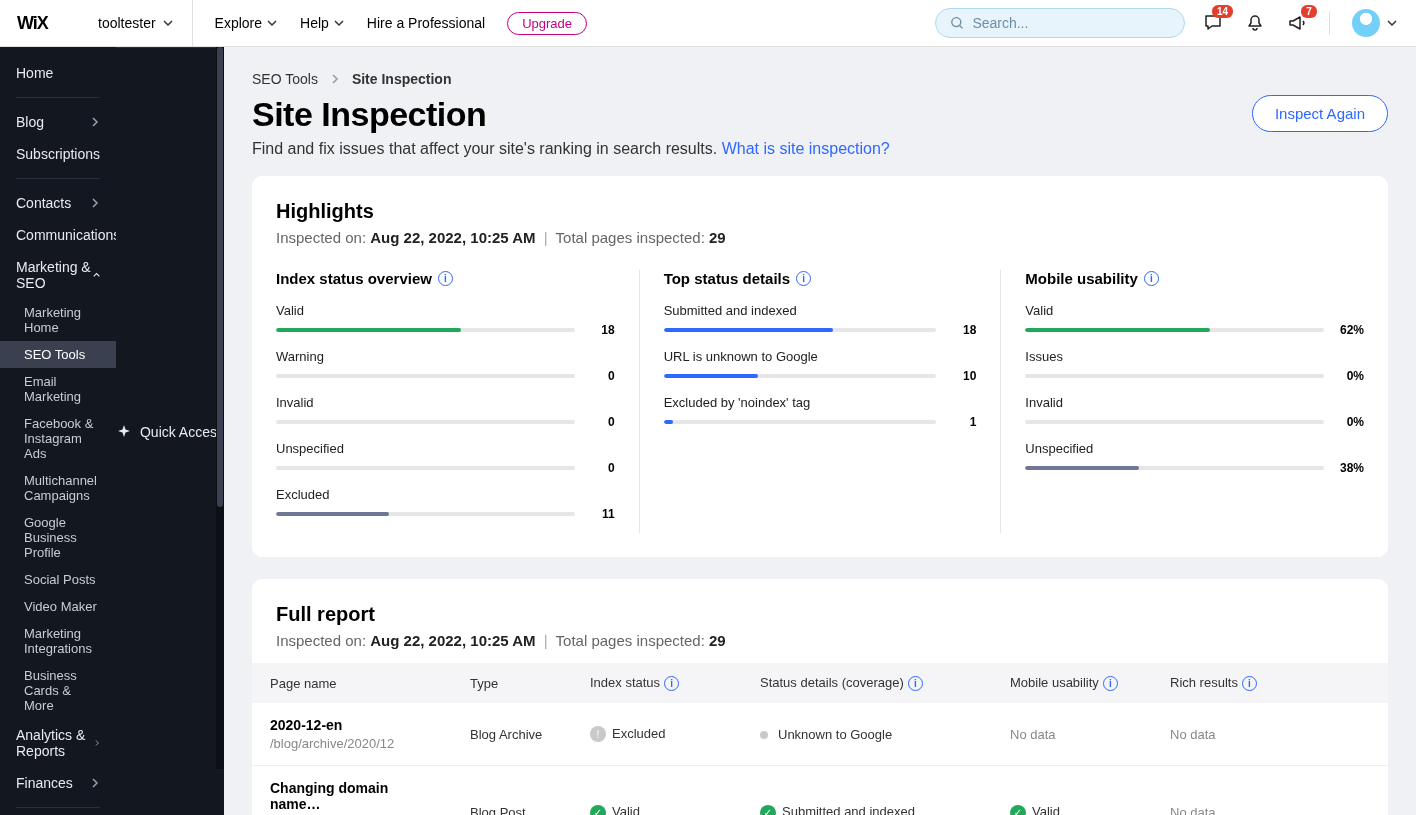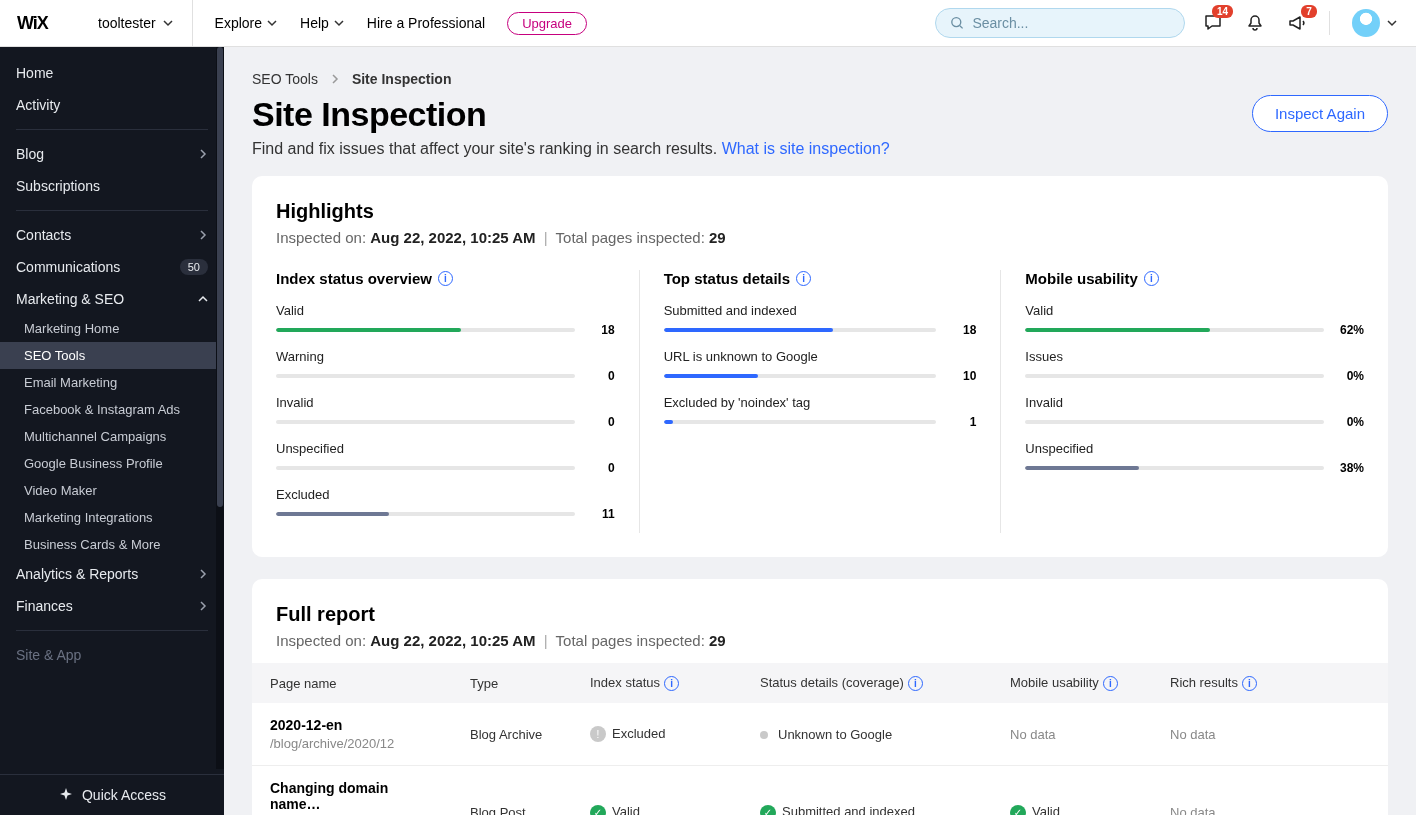--- a/index.html
+++ b/index.html
@@ -16,21 +16,21 @@
 .search { display: flex; align-items: center; gap: 8px; background: #e7f4fb; border: 1px solid #b0d8ee; border-radius: 20px; padding: 6px 14px; width: 250px; color: #6b8fa3; margin-right: 18px; }
 .search input { border: none; background: transparent; outline: none; font-size: 14px; width: 100%; color: #6b8fa3; }
 .search input::placeholder { color: #6b8fa3; }
 .top-icons { display: flex; align-items: center; gap: 22px; padding-right: 18px; }
 .icon-badge-wrap { position: relative; cursor: pointer; }
 .badge-num { position: absolute; top: -8px; right: -10px; background: #e2402c; color: #fff; font-size: 10px; font-weight: 700; border-radius: 6px; padding: 1px 5px; min-width: 16px; text-align: center; }
 .avatar { width: 28px; height: 28px; border-radius: 50%; background: radial-gradient(circle at 50% 35%, #fff 25%, #73d0f9 28%); display: inline-block; }
 
 
 .layout { display: flex; height: calc(815px - 47px); }
-.sidebar { width: 224px; background: #131720; color: #e7eaee; display: flex; flex-direction: column; position: relative; }
+.sidebar { width: 224px; background: #131720; color: #e7eaee; display: flex; position: relative; }
 .side-scroll { flex: 1; overflow: hidden; padding-top: 10px; position: relative; }
 .side-item, .side-sub { display: flex; align-items: center; justify-content: space-between; padding: 8px 16px; cursor: pointer; font-size: 14px; }
 .side-sub { padding: 6px 16px 6px 24px; font-size: 13px; color: #c8ccd4; }
 .side-sub.active { background: #3a4050; color: #fff; }
 .side-sep { height: 1px; background: #2a2f3c; margin: 8px 16px; }
 .side-badge { background: #2a2f3c; color: #e7eaee; font-size: 11px; border-radius: 10px; padding: 2px 8px; }
 .quick-access { border-top: 1px solid #2a2f3c; padding: 12px 0; display: flex; align-items: center; justify-content: center; gap: 8px; cursor: pointer; font-size: 14px; }
 .side-scrollbar { position: absolute; right: 0; top: 0; bottom: 46px; width: 8px; background: #0c0f16; }
 .side-thumb { position: absolute; right: 1px; top: 0; width: 6px; height: 460px; background: #3a4050; border-radius: 3px; }
 .faded { color: #6a7182; }
@@ -155,23 +155,20 @@
   </div>
 </div>
 
 <div class="layout">
 
   <div class="sidebar">
     <div class="side-scroll">
       <div class="side-item">
           <span>Home</span>
         </div>
-      <div class="side-item">
-          <span>Activity</span>
-        </div>
       <div class="side-sep"></div>
       <div class="side-item">
           <span>Blog</span>
           <svg width="10" height="10" viewBox="0 0 10 10">
             <path d="M3 1l4 4-4 4" stroke="#9aa0ac" stroke-width="1.5" fill="none"></path>
           </svg>
         </div>
       <div class="side-item">
           <span>Subscriptions</span>
         </div>
@@ -202,20 +199,23 @@
           <span>Email Marketing</span>
         </div>
       <div class="side-sub">
           <span>Facebook &amp; Instagram Ads</span>
         </div>
       <div class="side-sub">
           <span>Multichannel Campaigns</span>
         </div>
       <div class="side-sub">
           <span>Google Business Profile</span>
+        </div>
+      <div class="side-sub">
+          <span>Social Posts</span>
         </div>
       <div class="side-sub">
           <span>Video Maker</span>
         </div>
       <div class="side-sub">
           <span>Marketing Integrations</span>
         </div>
       <div class="side-sub">
           <span>Business Cards &amp; More</span>
         </div>

